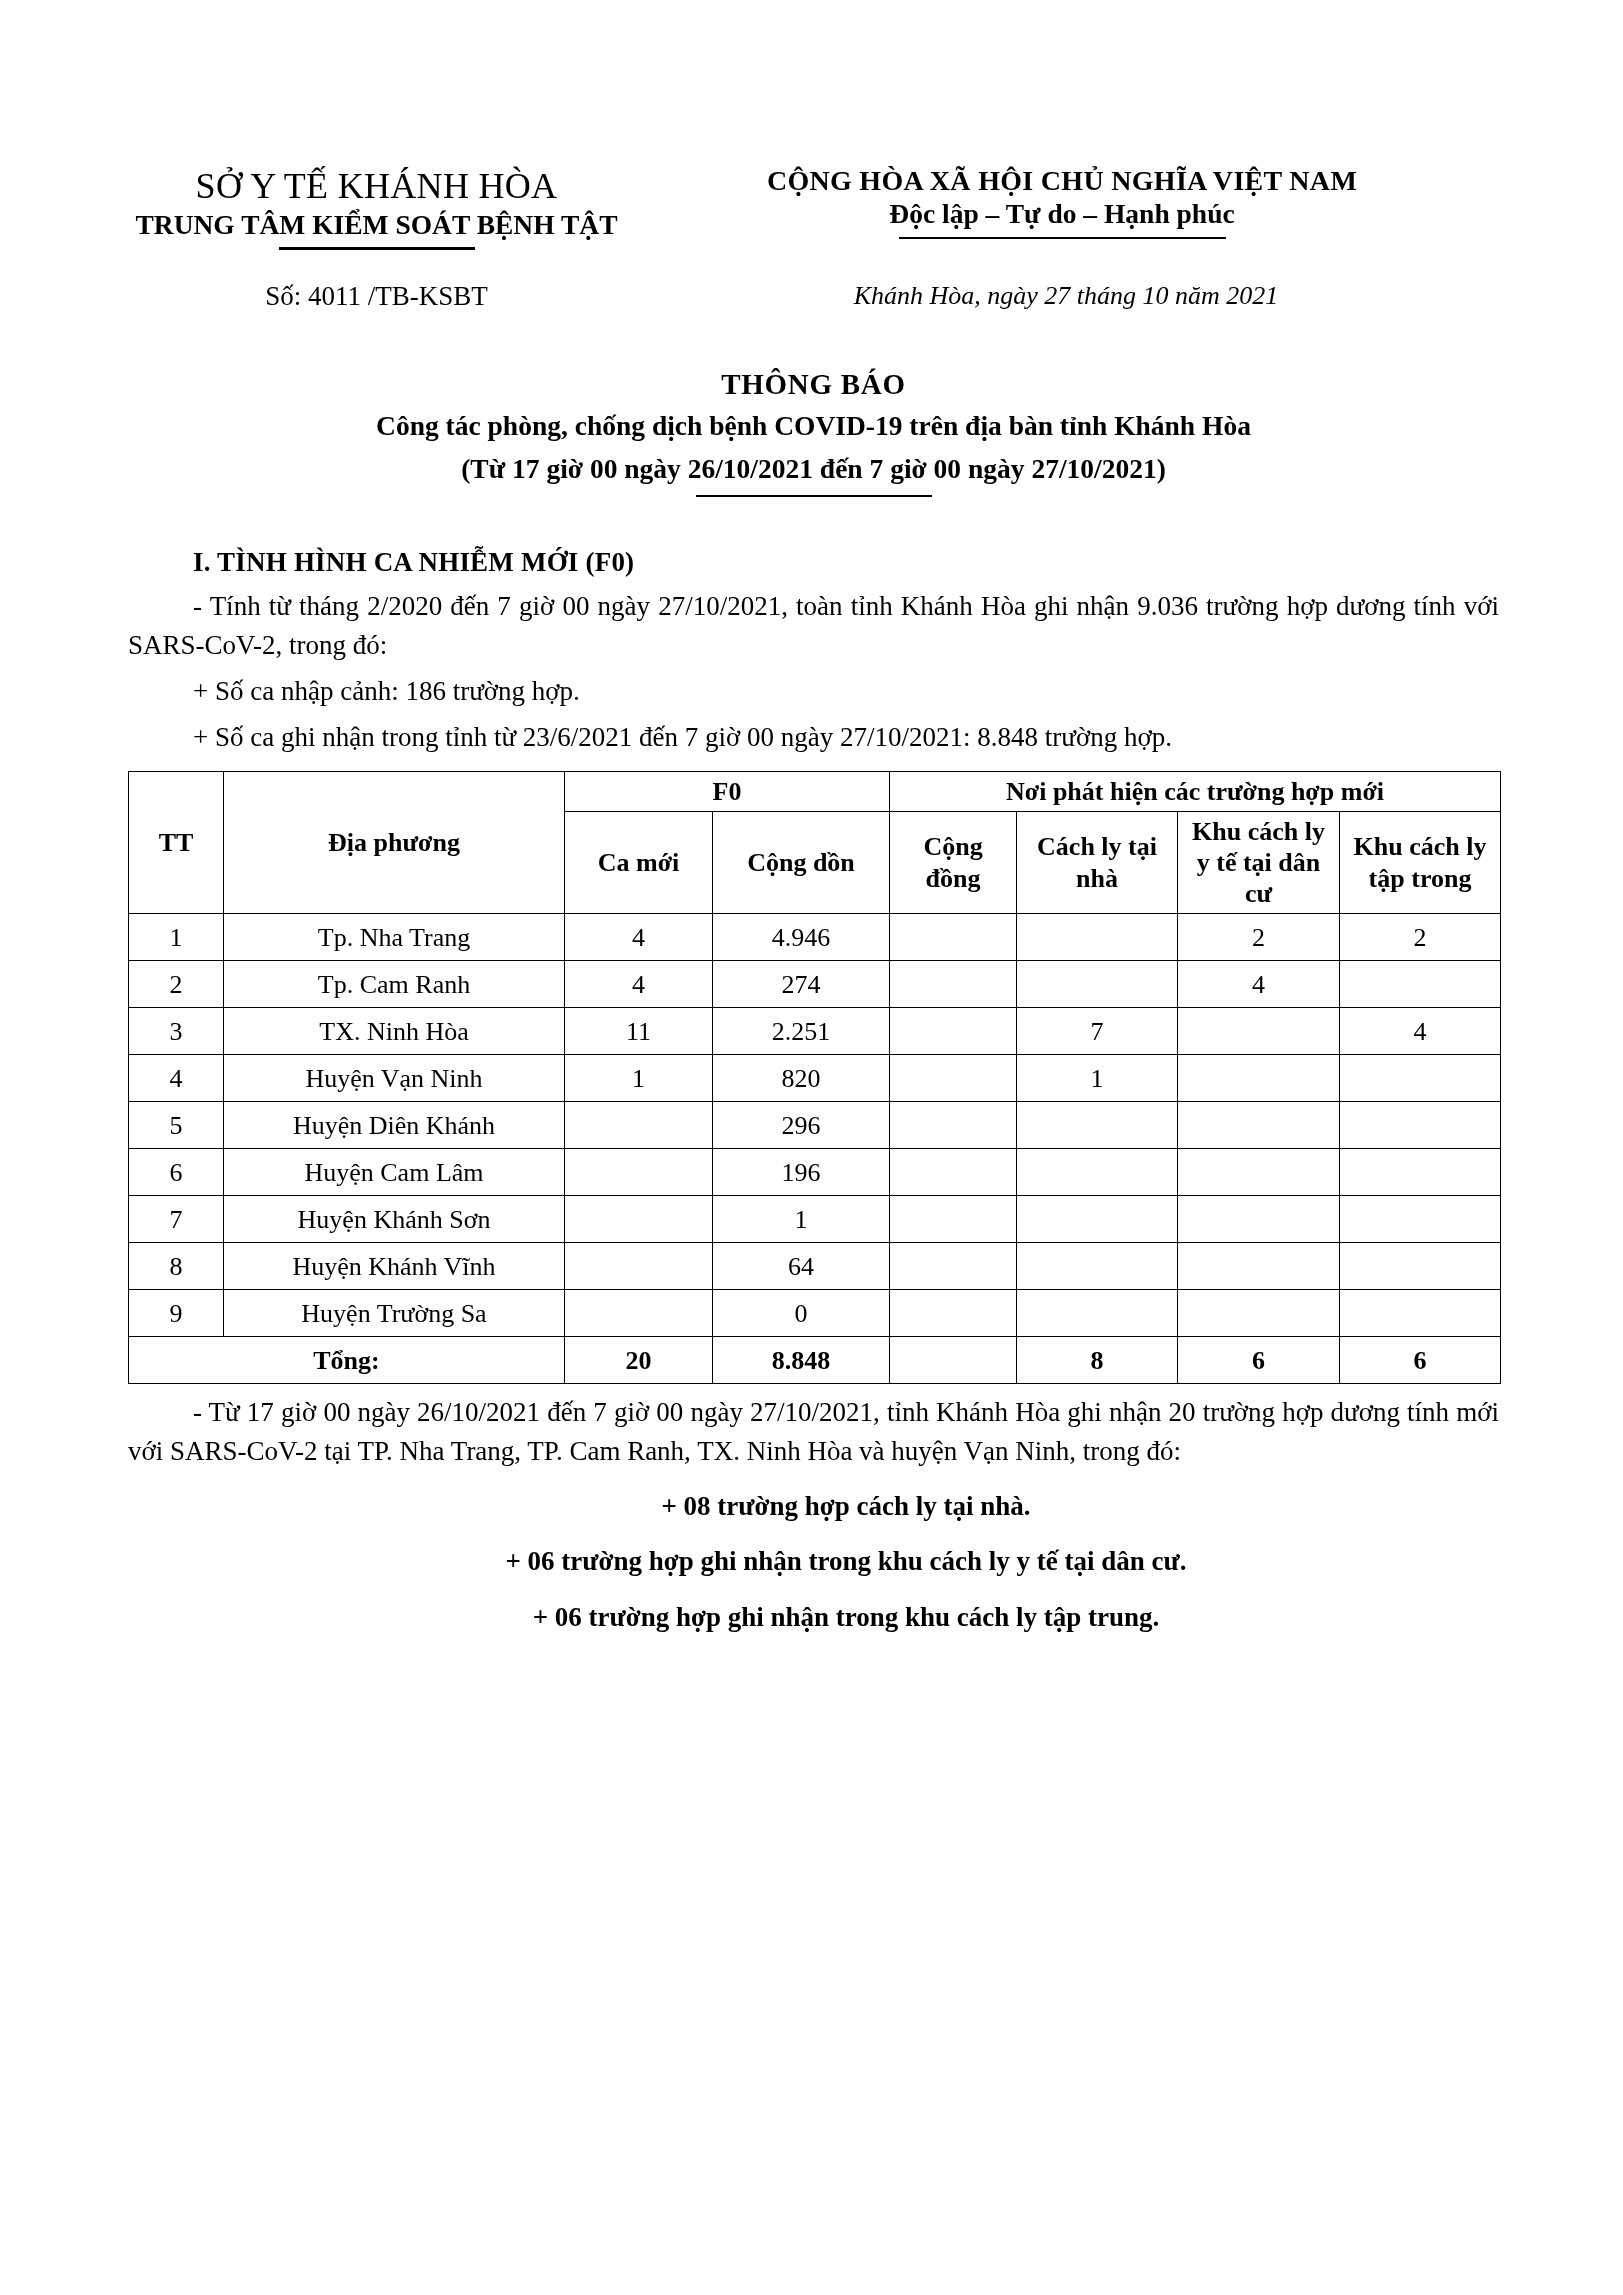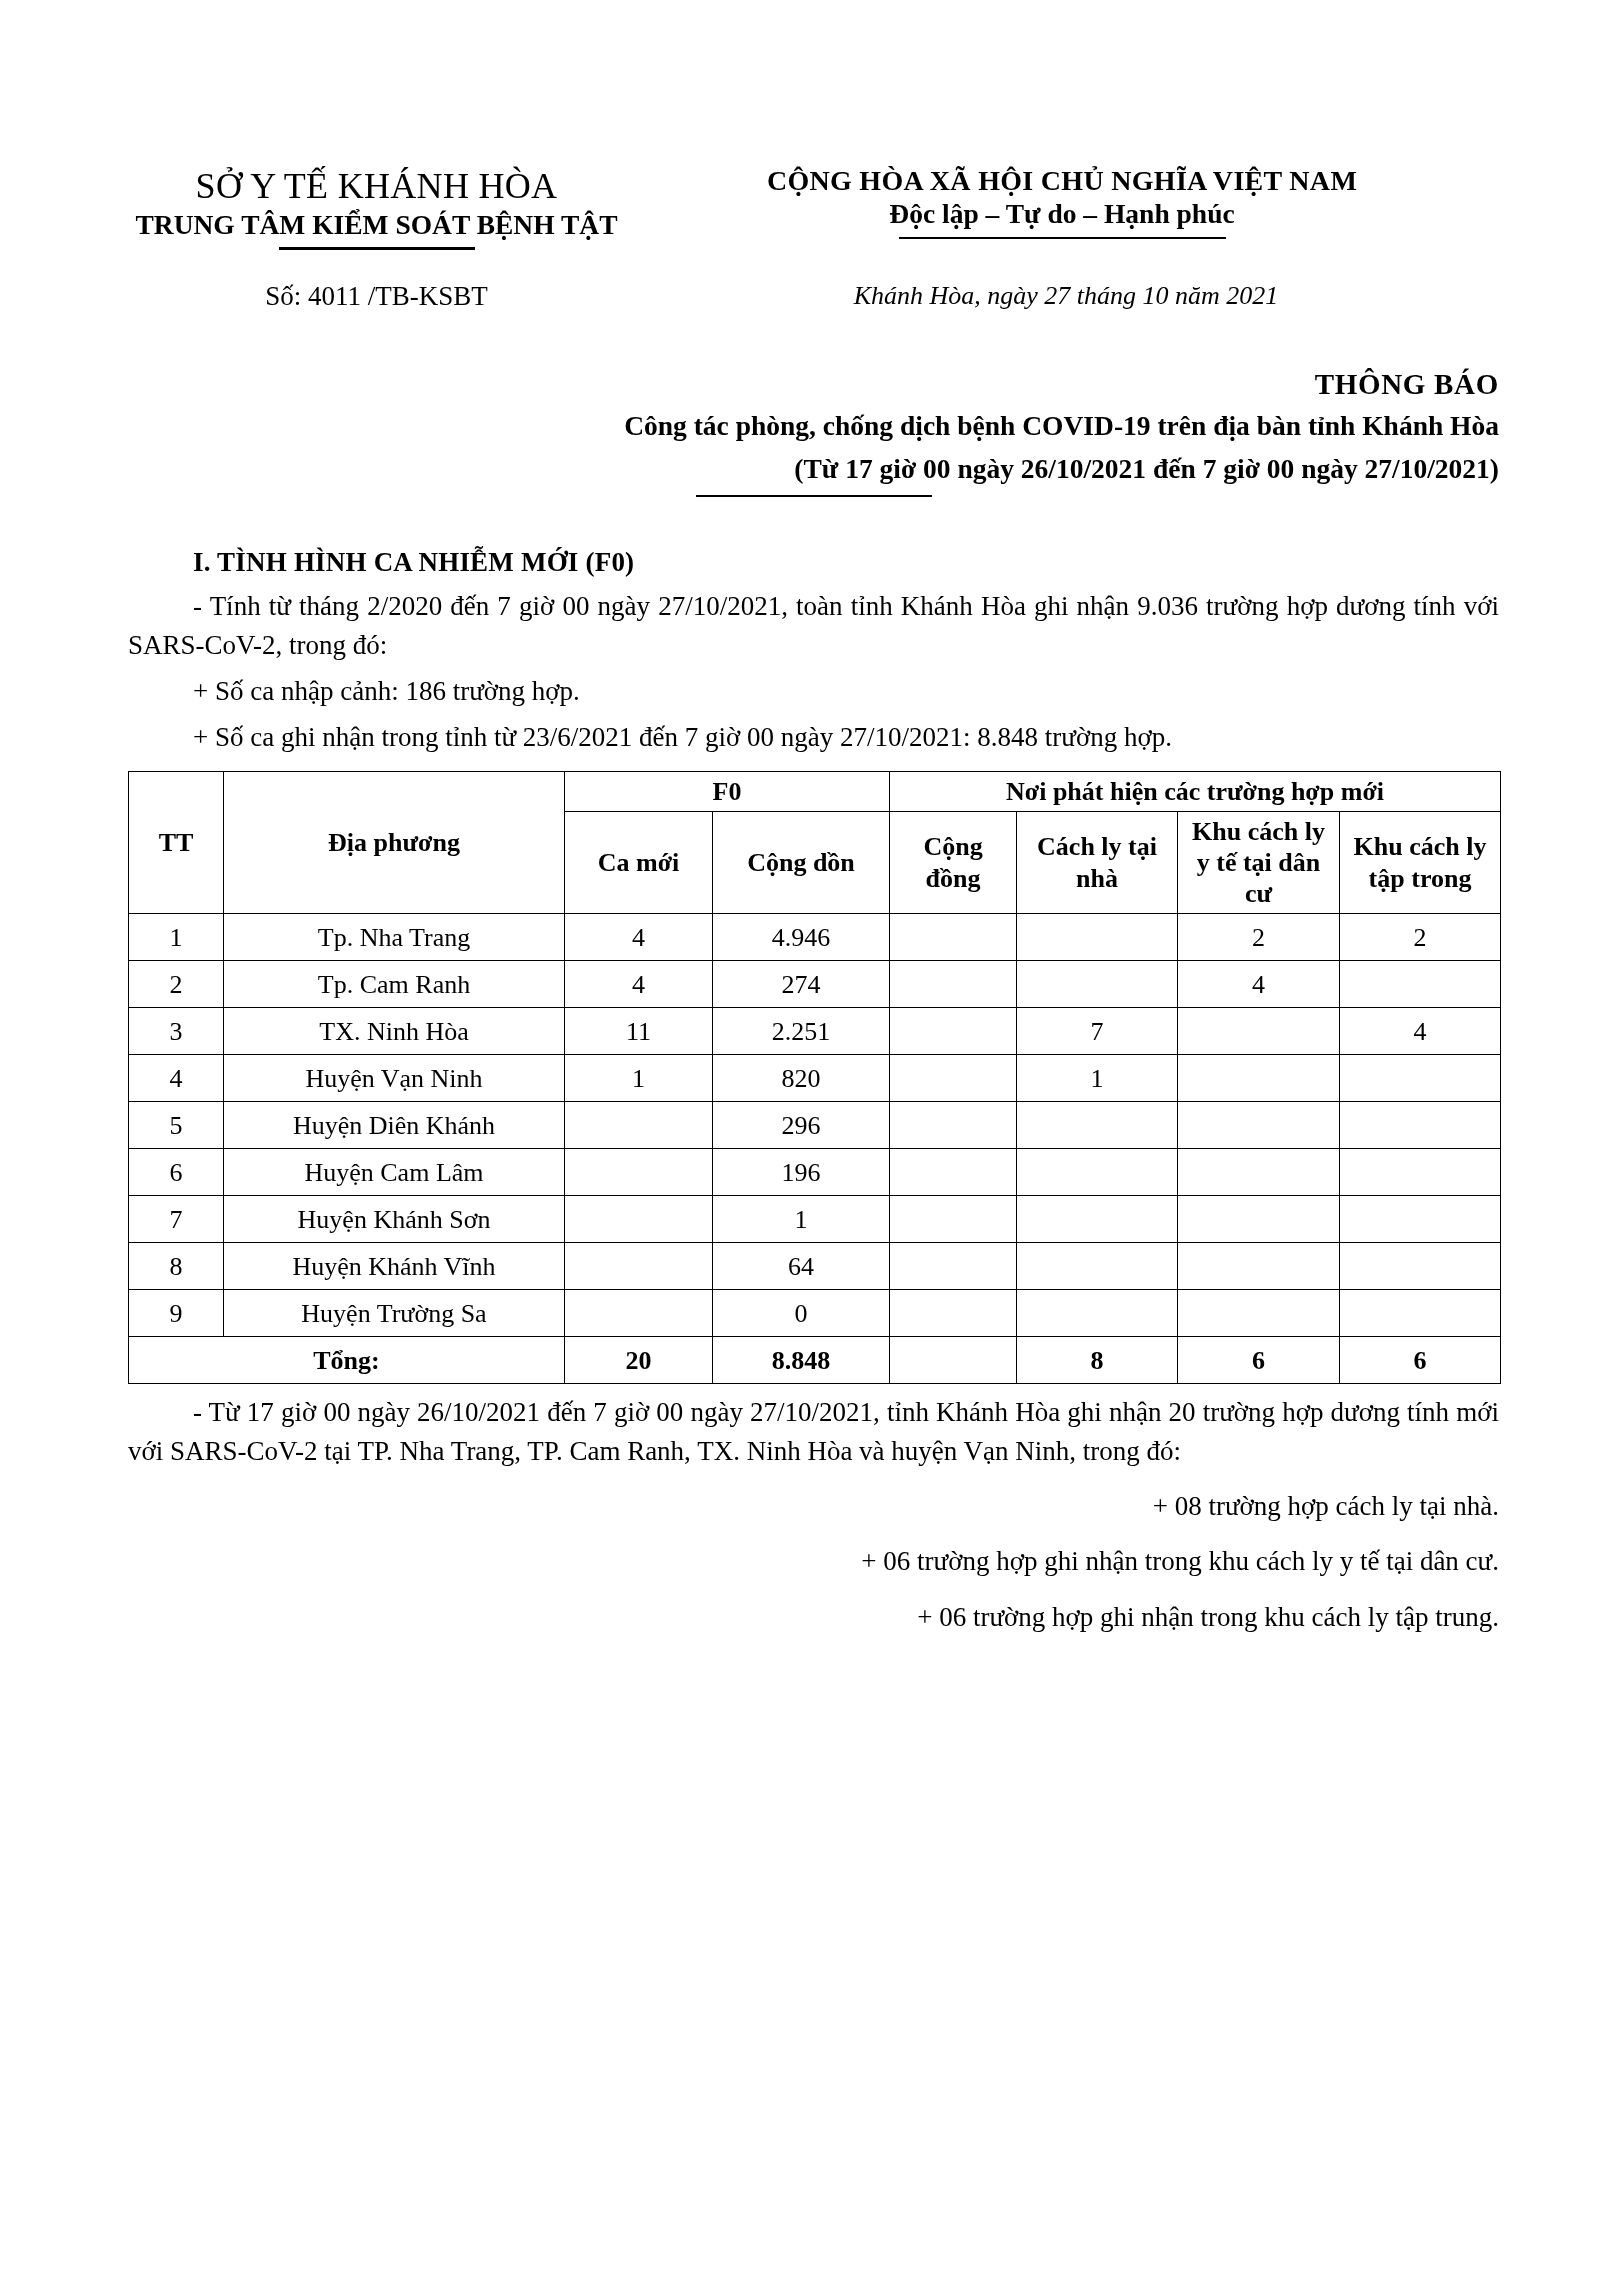--- a/index.html
+++ b/index.html
@@ -83,21 +83,21 @@
   .sub-right {
     flex: 1;
     text-align: center;
     font-size: 26px;
     font-style: italic;
     white-space: nowrap;
   }
 
   
   .title-block {
-    text-align: right;
+    text-align: center;
     margin-top: 54px;
   }
   .title-main {
     font-size: 29px;
     font-weight: bold;
     letter-spacing: 0.7px;
     line-height: 1.25;
   }
   .title-sub {
     font-size: 27.5px;
@@ -128,21 +128,22 @@
     margin: 9.2px 0 0 0;
   }
   p.tight {
     margin-top: 7.9px;
   }
   p.bullet {
     font-size: 27px;
     line-height: 1.42;
     text-indent: 65px;
     margin: 17px 0 0 0;
-    text-align: right;
+    text-align: center;
+    font-weight: bold;
   }
 
   
   table.data {
     border-collapse: collapse;
     width: 1371px;
     margin-top: 14.4px;
     table-layout: fixed;
     font-size: 26px;
   }

